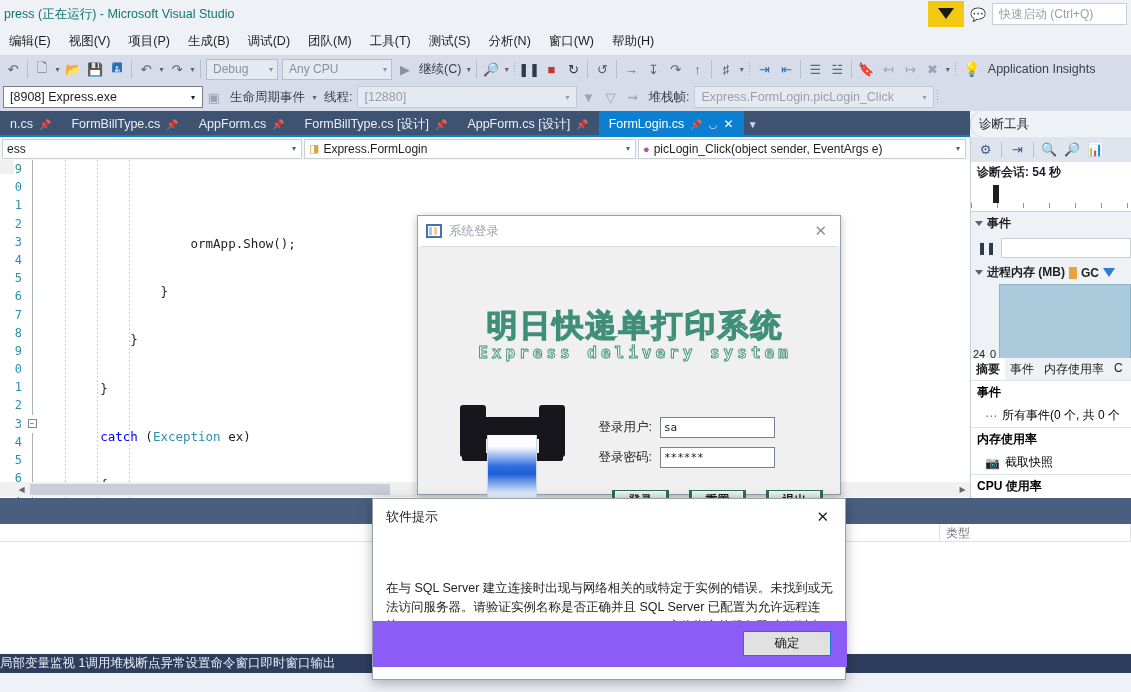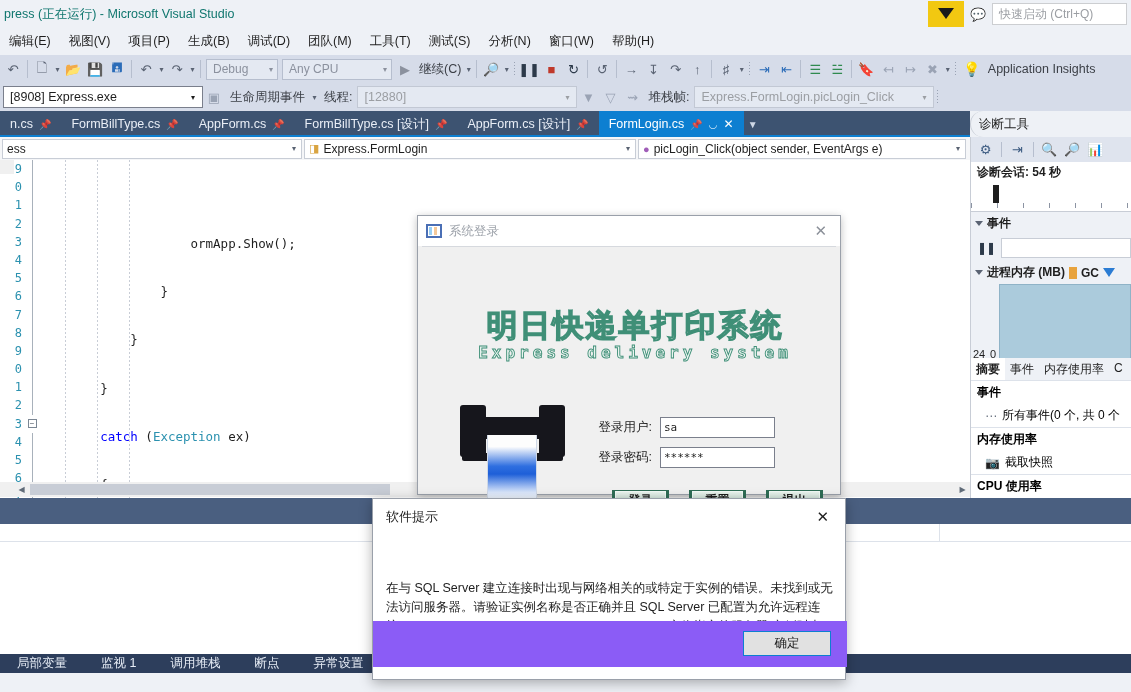--- a/index.html
+++ b/index.html
@@ -189,21 +189,21 @@
   .diag-list { background: #fff; }
   .diag-list .hdr { padding: 3px 6px; font-size: 12px; font-weight: bold; border-top: 1px solid #dde2ea; }
   .diag-list .row { padding: 3px 6px 3px 14px; font-size: 12px; display: flex; gap: 5px; align-items: center; white-space: nowrap; overflow: hidden; }
 
   
   .bottompanel { position: absolute; left: 0; top: 498px; width: 1131px; height: 175px; background: #fff; }
   .bp-header { position: absolute; left: 0; top: 0; width: 1131px; height: 26px; background: #4a5f80; }
   .bp-cols { position: absolute; left: 0; top: 26px; width: 1131px; height: 18px; background: #fff; border-bottom: 1px solid #dde2ea; display: flex; }
   .bp-col { font-size: 12px; color: #6a7380; padding: 1px 6px; border-right: 1px solid #dde2ea; }
   .bp-tabs { position: absolute; left: 0; bottom: 0; width: 1131px; height: 19px; background: #2d3e5c; display: flex; align-items: center; }
-  .bp-tab { color: #e6ecf5; font-size: 12.5px; padding: 0 17px; white-space: nowrap; }
+  .bp-tab { color: #e6ecf5; font-size: 12.5px; padding: 0 0; white-space: nowrap; }
 
   
   .login-dlg {
     position: absolute; left: 417px; top: 215px; width: 424px; height: 280px;
     background: #f0f0f0; border: 1px solid #9aa0aa; box-shadow: 0 2px 8px rgba(0,0,0,.25);
   }
   .login-title { height: 30px; background: #fff; display: flex; align-items: center; padding: 0 4px 0 8px; }
   .login-ico {
     width: 16px; height: 14px; border: 2px solid #4a6fb5; background: #fff; margin-right: 7px;
     position: relative; display: inline-block;
@@ -629,20 +629,21 @@
         </div>
         <div class="hdr">CPU 使用率</div>
       </div>
     </div>
   </div>
 
   <div class="bottompanel">
     <div class="bp-header"></div>
     <div class="bp-cols">
       <div class="bp-col" style="width:940px"></div>
+      <div class="bp-col" style="width:191px">类型</div>
     </div>
     <div class="bp-tabs">
       <div class="bp-tab">局部变量</div>
       <div class="bp-tab">监视 1</div>
       <div class="bp-tab">调用堆栈</div>
       <div class="bp-tab">断点</div>
       <div class="bp-tab">异常设置</div>
       <div class="bp-tab">命令窗口</div>
       <div class="bp-tab">即时窗口</div>
       <div class="bp-tab">输出</div>

